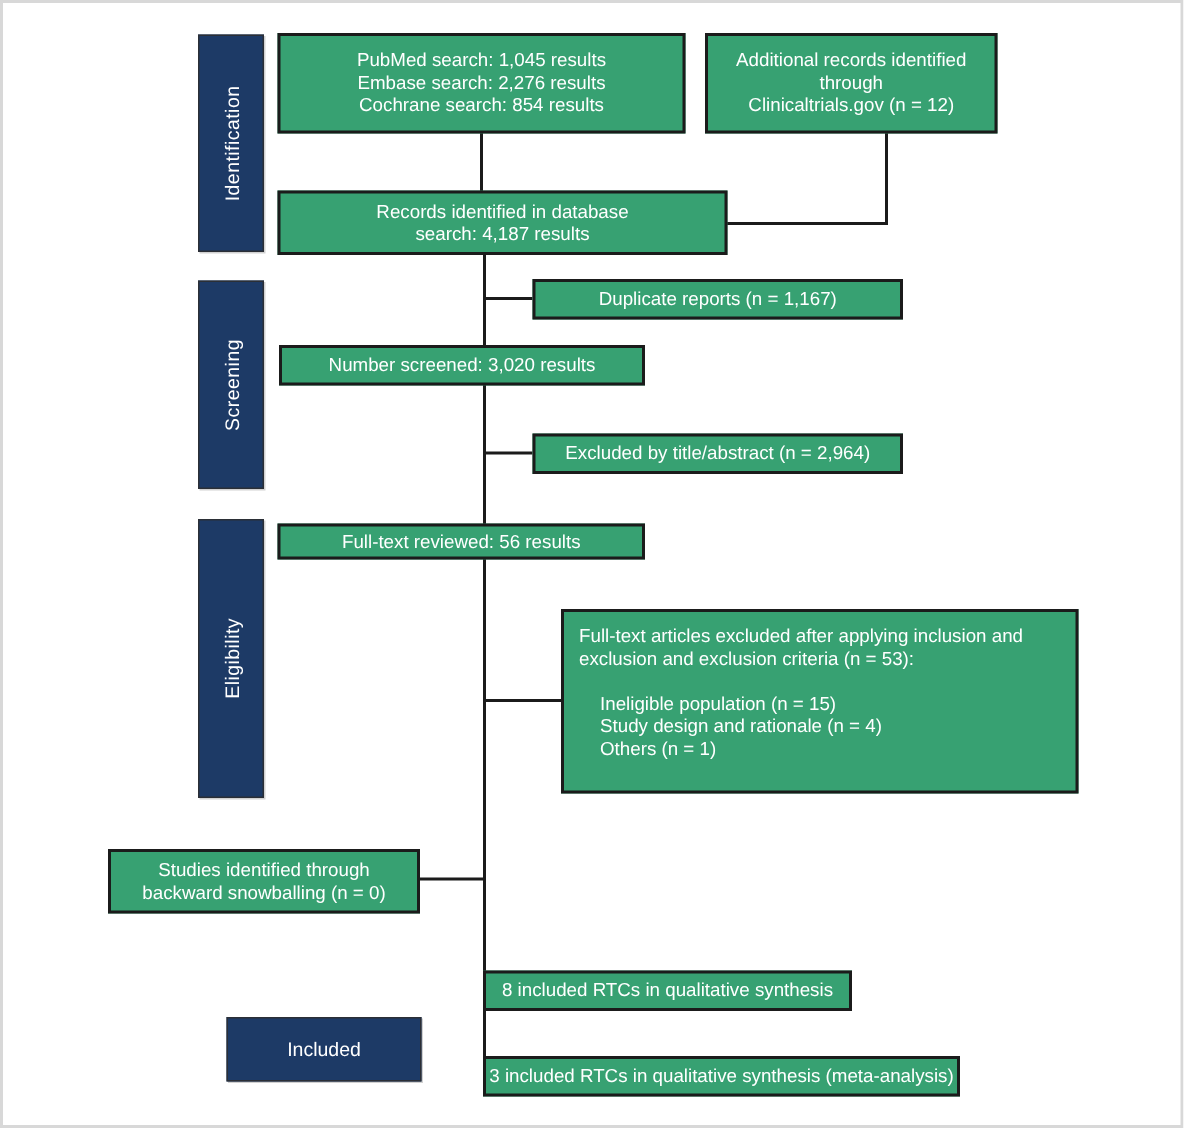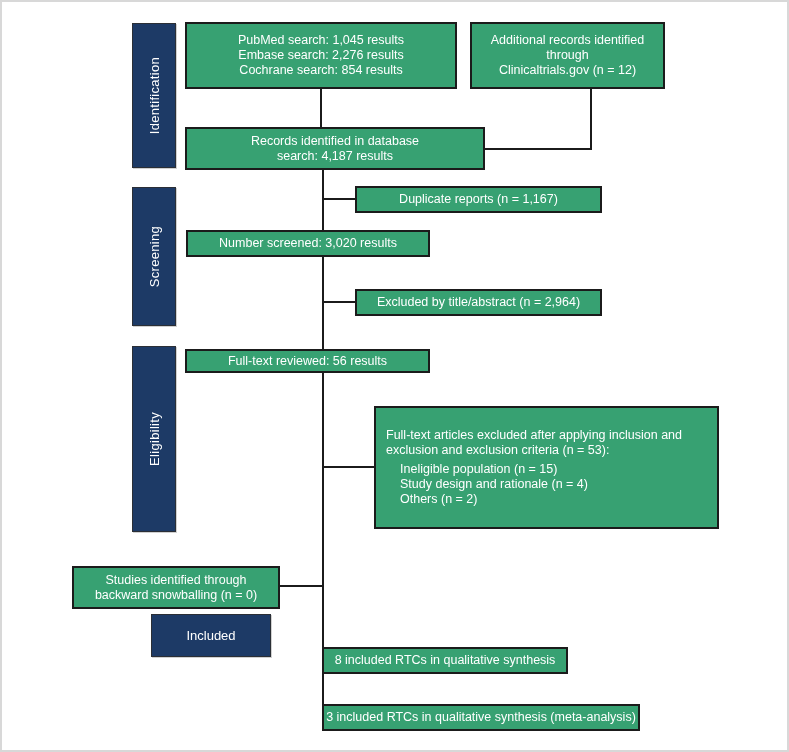--- a/index.html
+++ b/index.html
@@ -38,21 +38,21 @@
   .vtext{
     writing-mode:vertical-rl;
     transform:rotate(180deg);
     letter-spacing:0.3px;
     white-space:nowrap;
   }
   .line{position:absolute;background:#1b1b1b;z-index:1;}
   .bigbox{
     justify-content:flex-start;align-items:flex-start;
     text-align:left;
-    padding:20px 10px;
+    padding:9px 10px;
   }
   .bigbox .indent{margin-left:14px;}
   .bigbox .spacer{height:15px;}
   .bl{width:100%;}
 </style>
 </head>
 <body>
 
 <div id="frame">
 
@@ -67,21 +67,21 @@
 
   <div class="nbox" style="left:130px;top:21px;width:44px;height:145px;">
     <span class="vtext">Identification</span>
   </div>
   <div class="nbox" style="left:130px;top:185px;width:44px;height:139px;">
     <span class="vtext">Screening</span>
   </div>
   <div class="nbox" style="left:130px;top:344px;width:44px;height:186px;">
     <span class="vtext">Eligibility</span>
   </div>
-  <div class="nbox" style="left:149px;top:612px;width:120px;height:43px;">
+  <div class="nbox" style="left:149px;top:676px;width:130px;height:43px;">
     <span>Included</span>
   </div>
 
   <div class="gbox" style="left:183px;top:20px;width:272px;height:67px;">
     <div class="bl">PubMed search: 1,045 results</div>
     <div class="bl">Embase search: 2,276 results</div>
     <div class="bl">Cochrane search: 854 results</div>
   </div>
   <div class="gbox" style="left:468px;top:20px;width:195px;height:67px;">
     <div class="bl">Additional records identified through</div>
@@ -104,21 +104,21 @@
 
   <div class="gbox" style="left:183px;top:347px;width:245px;height:24px;">
     <div class="bl">Full-text reviewed: 56 results</div>
   </div>
   <div class="gbox bigbox" style="left:372px;top:404px;width:345px;height:123px;">
     <div>Full-text articles excluded after applying inclusion and</div>
     <div>exclusion and exclusion criteria (n = 53):</div>
     <div class="spacer"></div>
     <div class="indent">Ineligible population (n = 15)</div>
     <div class="indent">Study design and rationale (n = 4)</div>
-    <div class="indent">Others (n = 2)</div>
+    <div class="indent">Others (n = 1)</div>
   </div>
 
   <div class="gbox" style="left:70px;top:564px;width:208px;height:43px;">
     <div class="bl">Studies identified through</div>
     <div class="bl">backward snowballing (n = 0)</div>
   </div>
 
   <div class="gbox" style="left:320px;top:645px;width:246px;height:27px;">
     <div class="bl">8 included RTCs in qualitative synthesis</div>
   </div>

